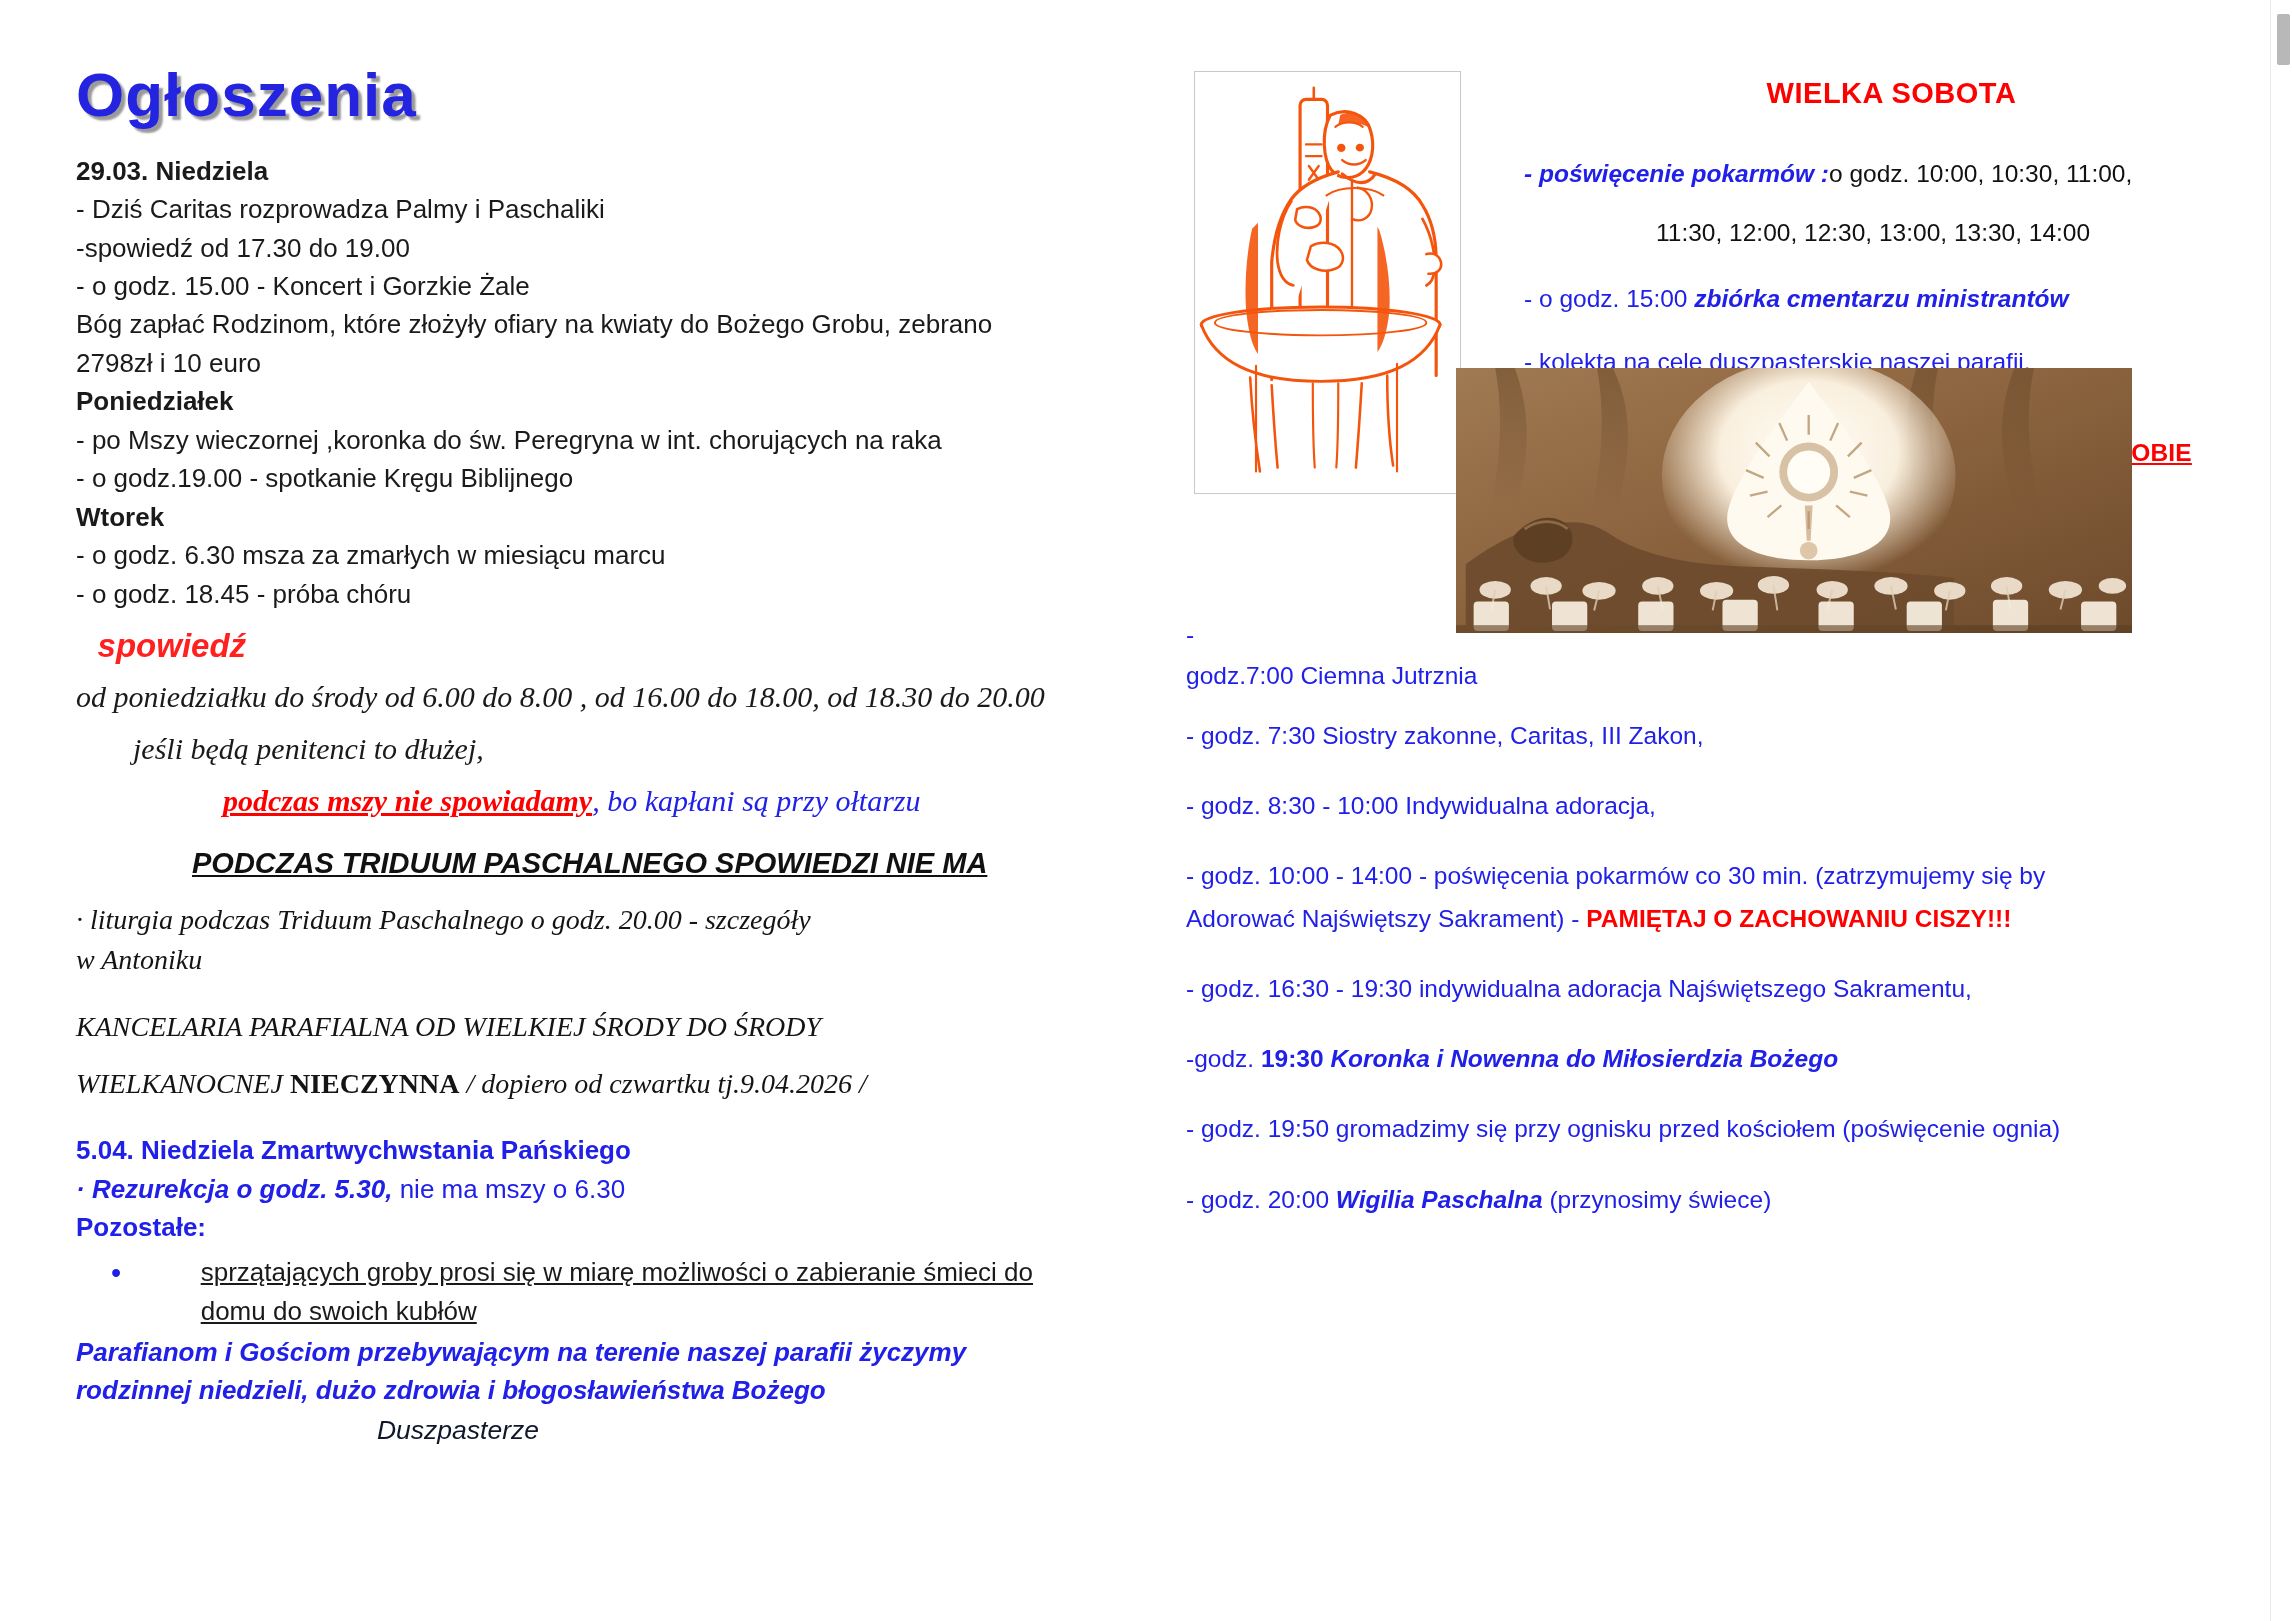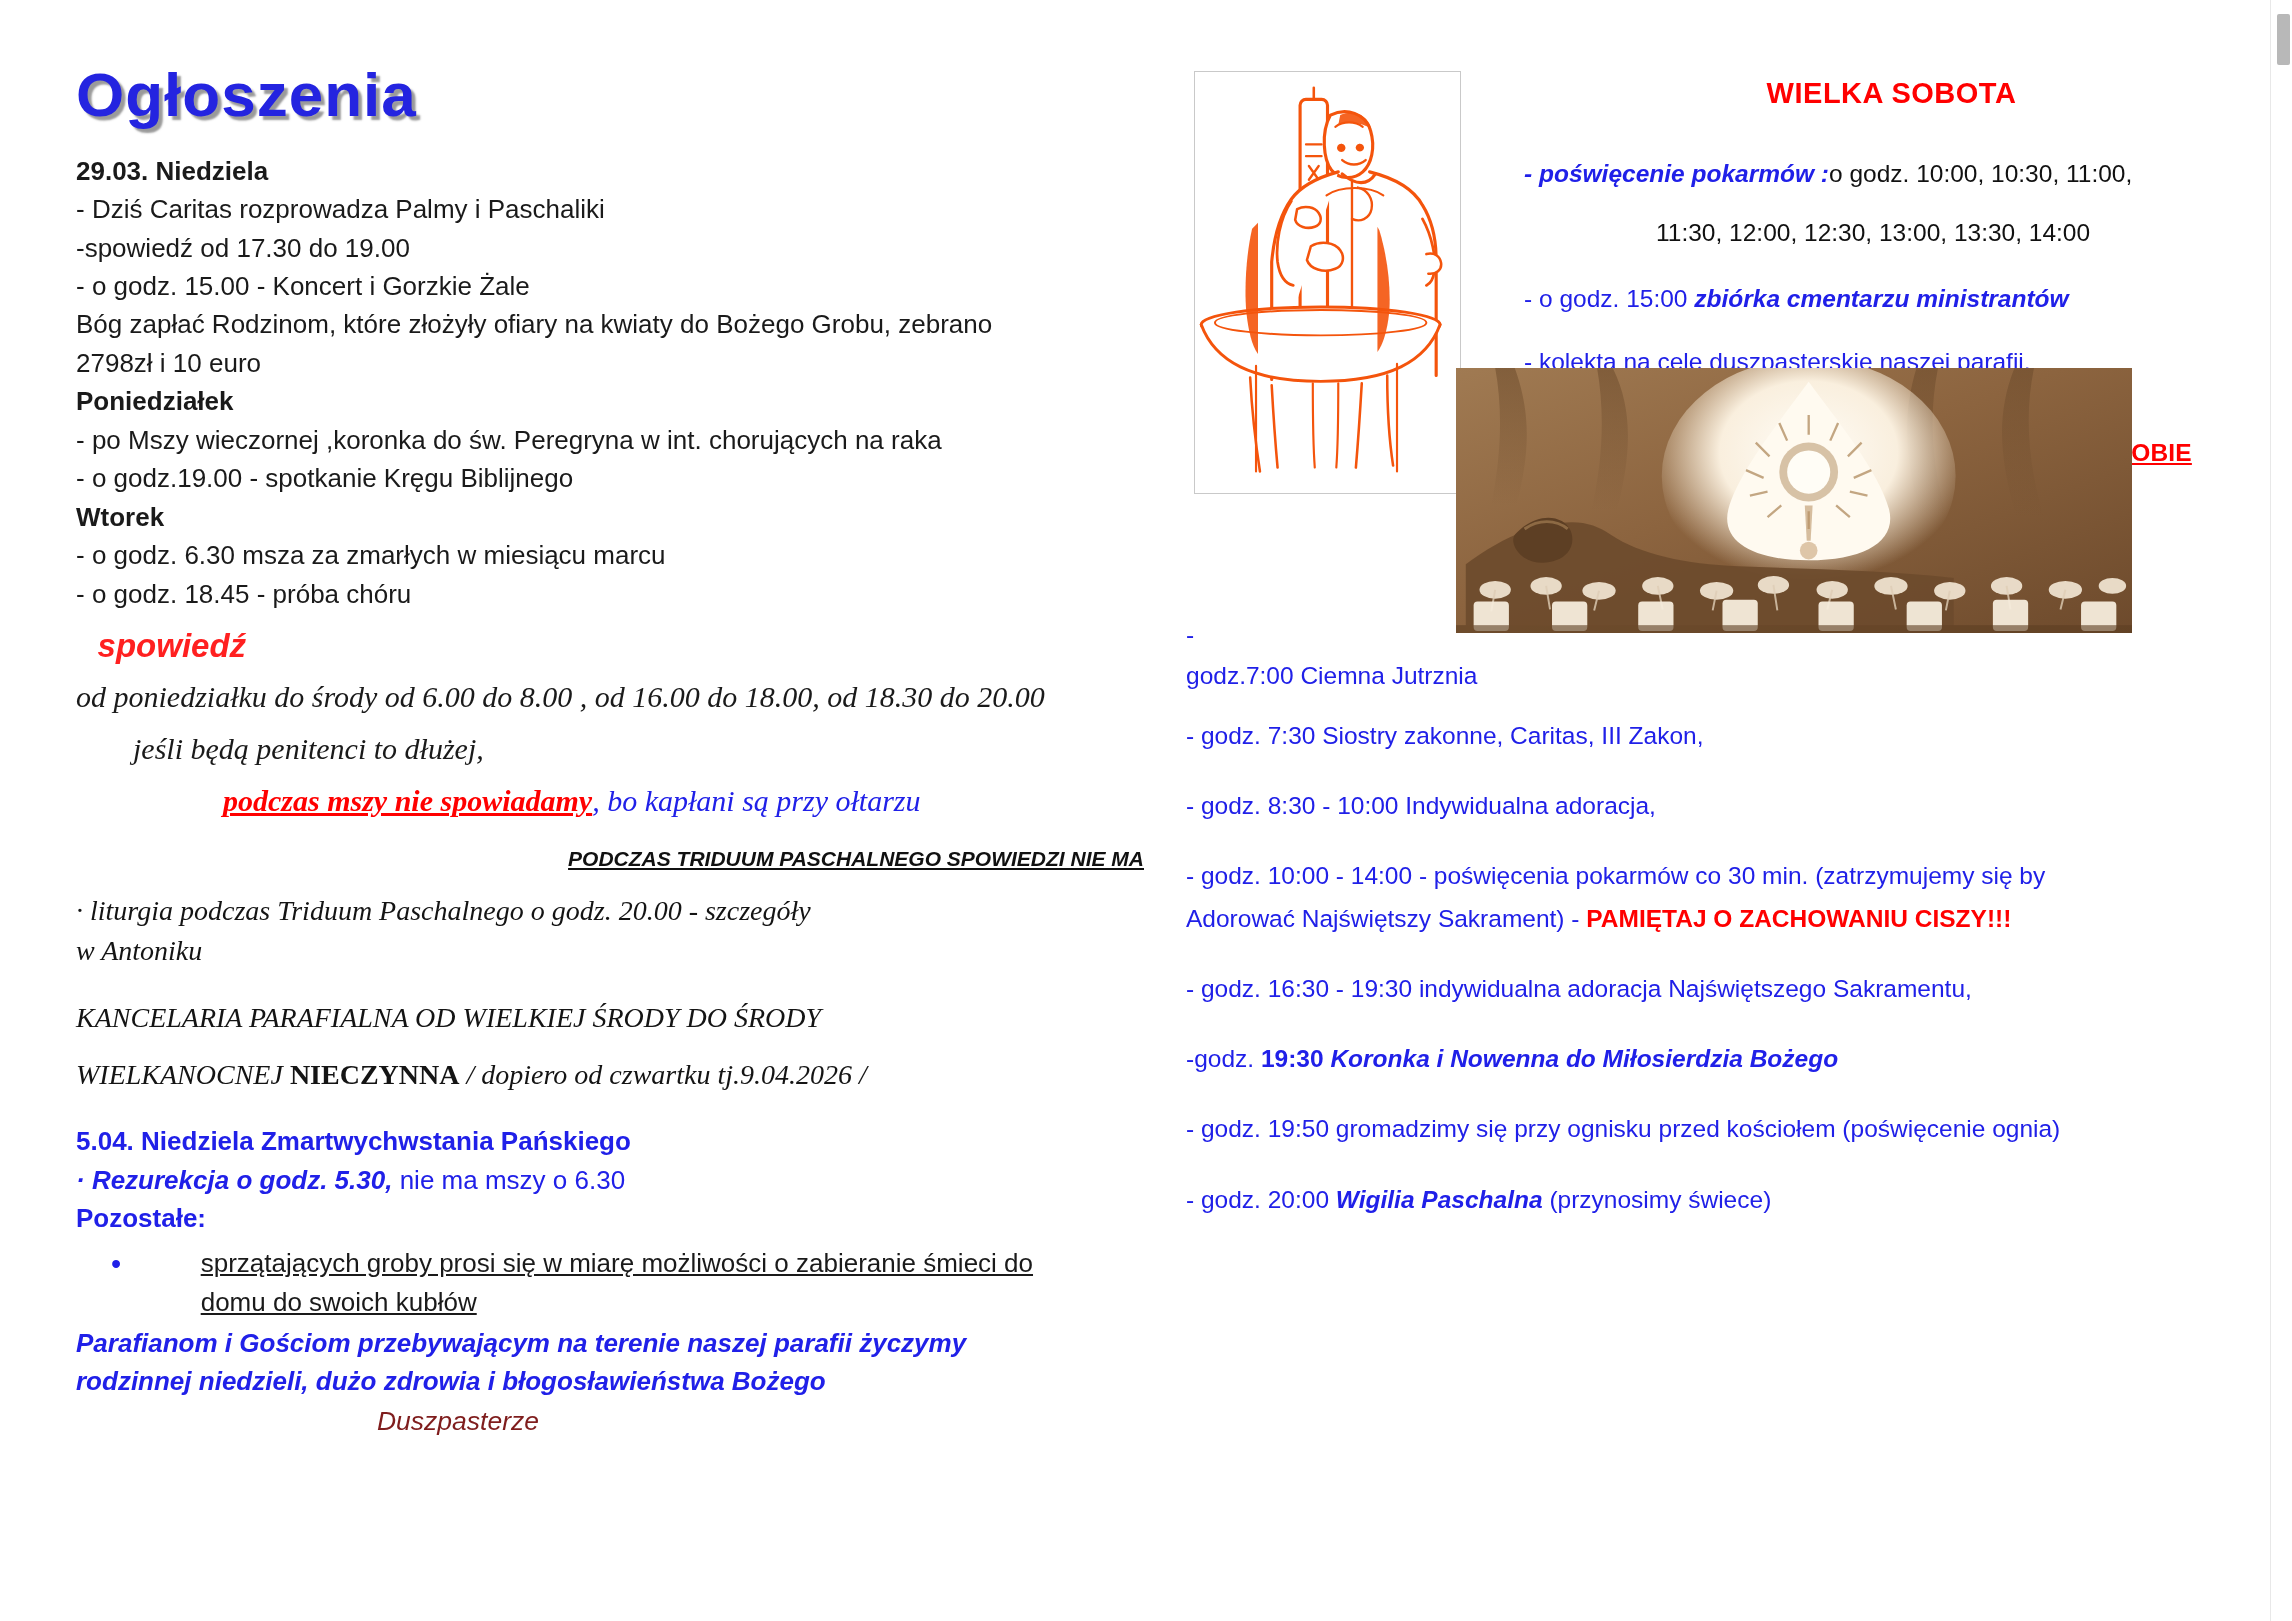--- a/index.html
+++ b/index.html
@@ -86,29 +86,28 @@
   .ln.sp-time {
     font-style: italic;
     font-size: 30px;
     margin-top: 8px;
     font-family: Liberation Serif, serif;
   }
   .indent1 { padding-left: 57px; }
   .indent2 { padding-left: 147px; }
 
   .triduum-hd {
-    font-size: 21px;
+    font-size: 29px;
     font-weight: bold;
     font-style: italic;
     text-decoration: underline;
     color: #111111;
     padding-left: 116px;
     margin: 23.5px 0 19.6px 0;
     white-space: nowrap;
-    text-align: right;
   }
 
   .serif {
     font-family: "Liberation Serif", serif;
     font-style: italic;
     font-size: 28px;
     color: #141414;
     line-height: 1.42;
   }
   .gap-sm { height: 17.6px; }
@@ -131,21 +130,21 @@
     font-size: 26px;
     line-height: 1.5;
     text-decoration: underline;
     color: #1a1a1a;
     max-width: 863px;
   }
 
   .signature {
     font-size: 26.5px;
     font-style: italic;
-    color: #7f1d1d;
+    color: #0f172a;
     text-align: center;
     padding-right: 304px;
     margin-top: 5.9px;
   }
 
   
   .right-col {
     position: absolute;
     left: 1186px;
     top: 59px;

